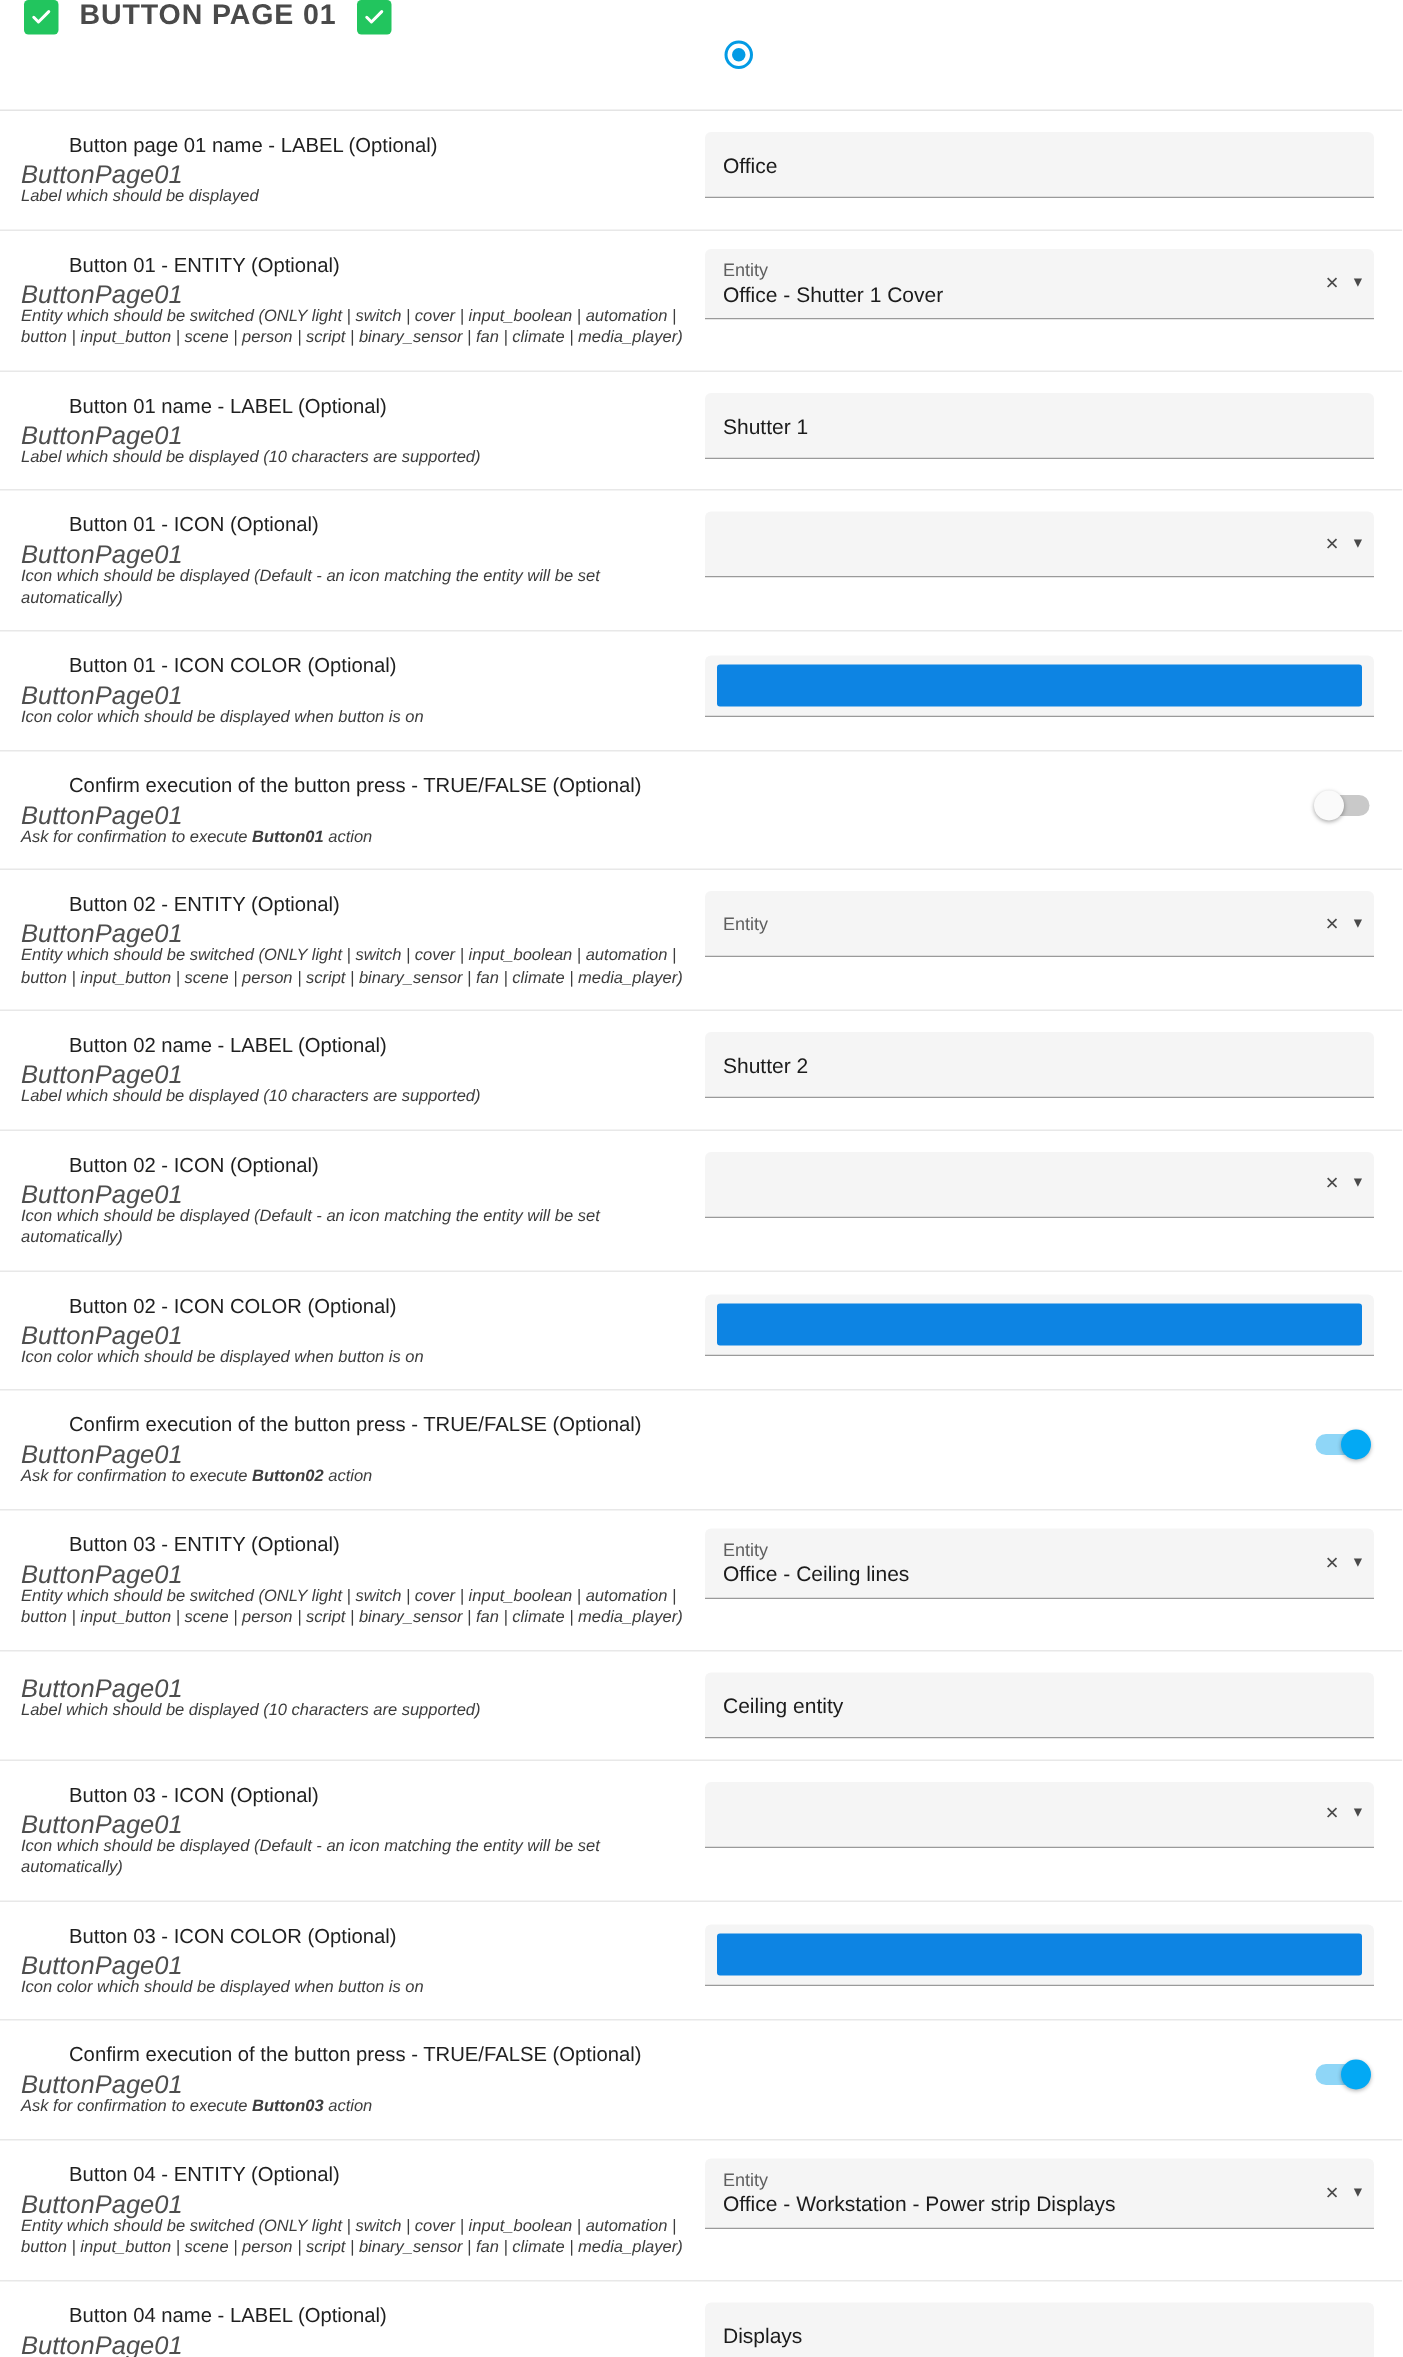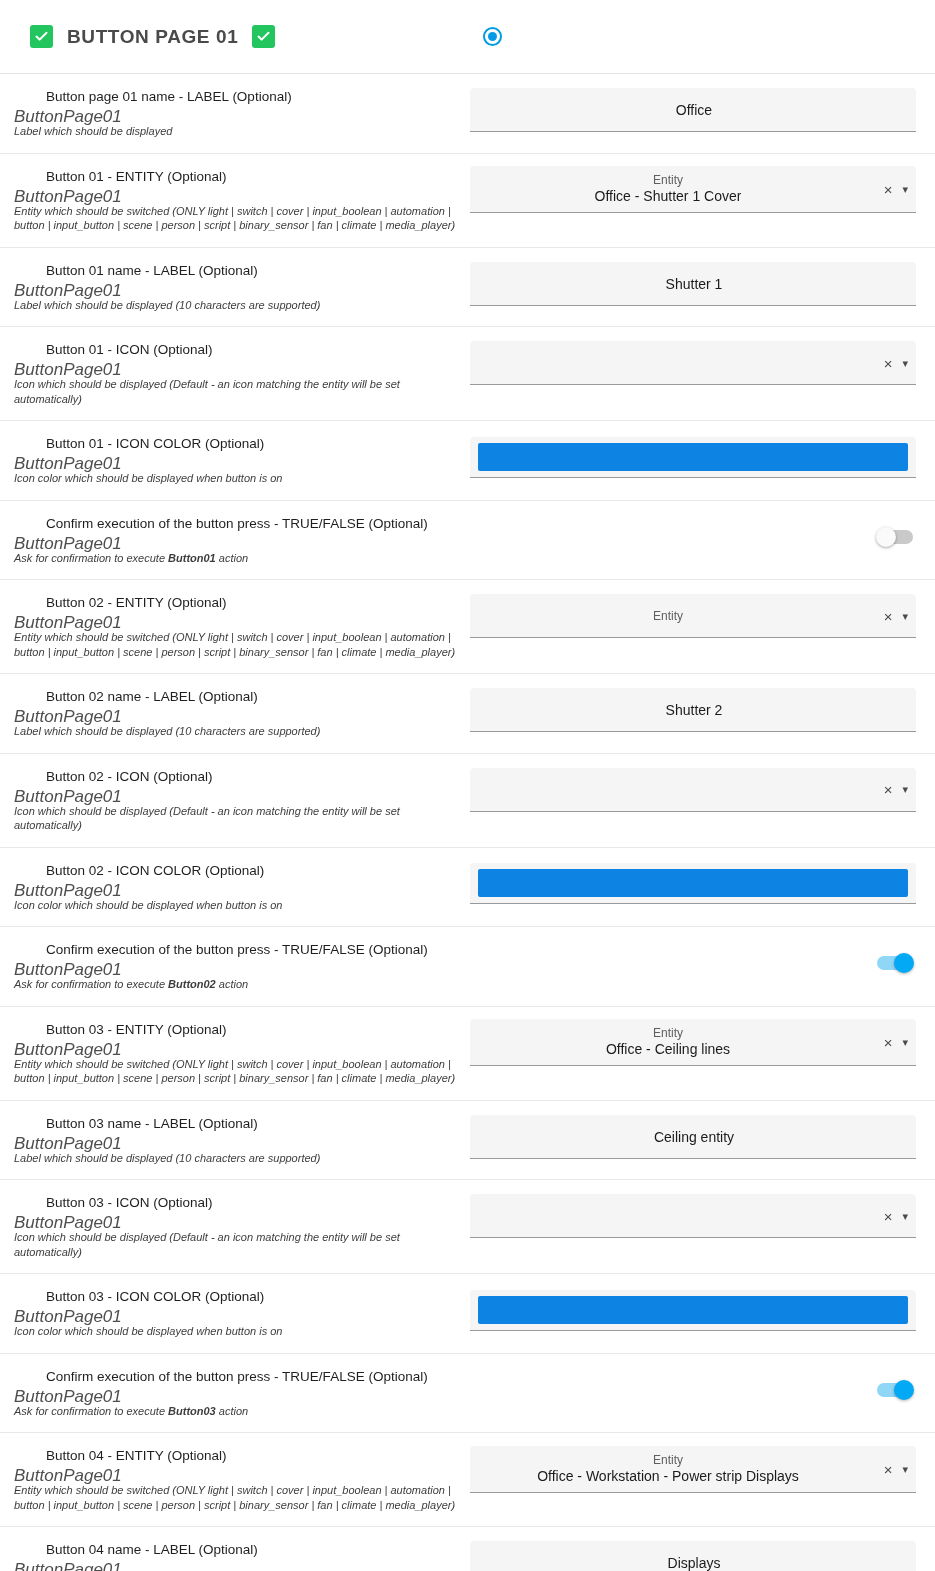--- a/index.html
+++ b/index.html
@@ -13,23 +13,22 @@
     min-height: 1571px;
     background: #fff;
     position: relative;
     overflow: hidden;
   }
 
   
   .header {
     height: 74px;
     display: flex;
-    align-items: center;
     border-bottom: 1px solid #e4e4e4;
-    padding: 0 30px;
+    padding: 0 16px;
     position: relative;
   }
   .cb {
     width: 23px; height: 23px;
     background: #22c55e;
     border-radius: 3px;
     display: inline-flex;
     align-items: center;
     justify-content: center;
     flex: 0 0 auto;
@@ -109,21 +108,20 @@
     width: 446px;
     background: #f5f5f5;
     border-bottom: 1px solid #9a9a9a;
     border-radius: 4px 4px 0 0;
     padding: 8px 10px 6px 12px;
     min-height: 44px;
     display: flex;
     flex-direction: column;
     justify-content: center;
     position: relative;
-    align-items: center;
   }
   .field.with-icons { padding-right: 62px; }
   .field-floating {
     font-size: 12px;
     color: #5f5f5f;
     line-height: 12px;
     margin-bottom: 1px;
   }
   .field-value {
     font-size: 14px;
@@ -392,21 +390,20 @@
             <div class="field-value">Office - Ceiling lines</div>
             <div class="fld-icons">
               <span class="ico-x">×</span>
               <span class="ico-caret">▾</span>
             </div>
           </div>
         </div>
       </div>
       <div class="row">
         <div class="left">
-          <div class="lbl">Button 03 name - LABEL (Optional)</div>
           <div class="sub">ButtonPage01</div>
           <div class="desc">Label which should be displayed (10 characters are supported)</div>
         </div>
         <div class="right">
           <div class="field plain">
             <div class="field-value">Ceiling entity</div>
           </div>
         </div>
       </div>
       <div class="row tall">

